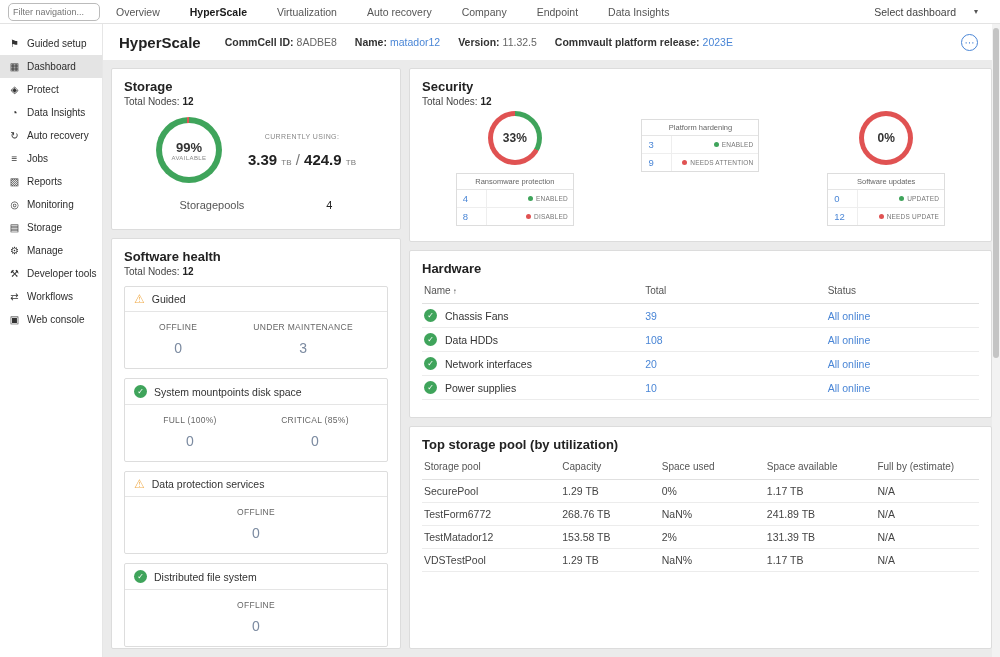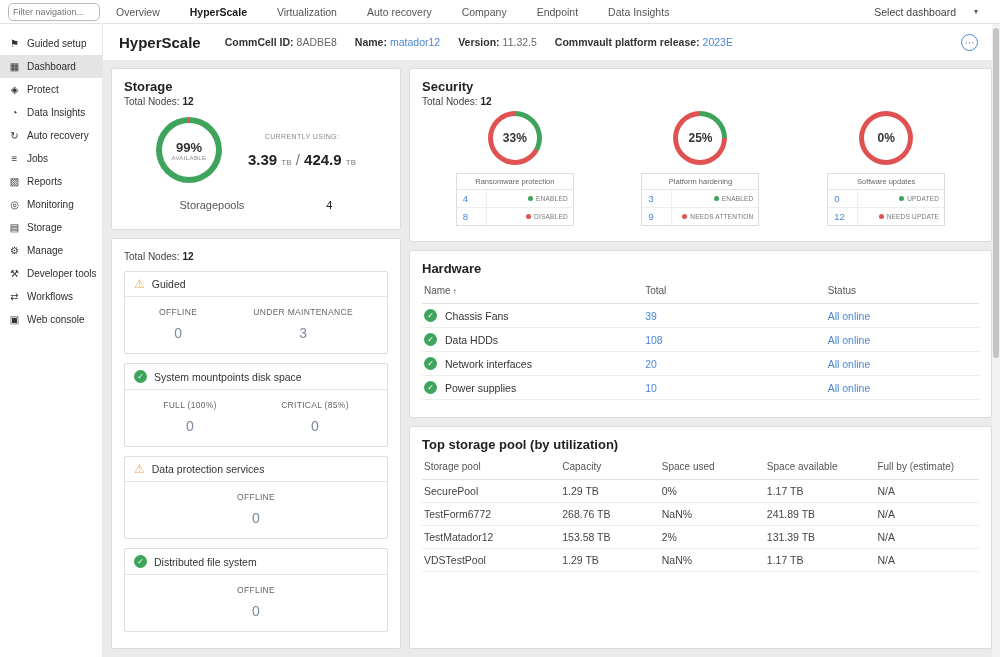--- a/index.html
+++ b/index.html
@@ -224,20 +224,21 @@
               </div>
             </div>
           </div>
           <div class="pools-row">
             <span class="pools-label">Storagepools</span>
             <span class="pools-count">4</span>
           </div>
         </div>
 
         <div class="card card-health">
+          <div class="card-title">Software health</div>
           <div class="nodes-line"><span>Total Nodes:</span> <b>12</b></div>
 
           <div class="health-box">
             <div class="health-head">
                 <span class="icon-warn">⚠</span>
                 <span>Guided</span>
               </div>
             <div class="health-stats">
               <div class="stat">
                   <div class="stat-label">OFFLINE</div>
@@ -321,25 +322,20 @@
                     <span class="mini-count">8</span>
                     <span class="mini-status">
                       <span class="dot red"></span>
                       <span class="mini-status-text">DISABLED</span>
                     </span>
                   </div>
               </div>
             </div>
 
             <div class="gauge">
-              <div class="donut donut-sm" style="background: conic-gradient(rgb(63, 164, 91) 0%, rgb(63, 164, 91) 25%, rgb(224, 82, 82) 25%, rgb(224, 82, 82) 100%);">
-                <div class="hole">
-                    <div class="pct-sm">25%</div>
-                  </div>
-              </div>
               <div class="mini-table">
                 <div class="mini-title">Platform hardening</div>
                 <div class="mini-row">
                     <span class="mini-count">3</span>
                     <span class="mini-status">
                       <span class="dot green"></span>
                       <span class="mini-status-text">ENABLED</span>
                     </span>
                   </div>
                 <div class="mini-row">

